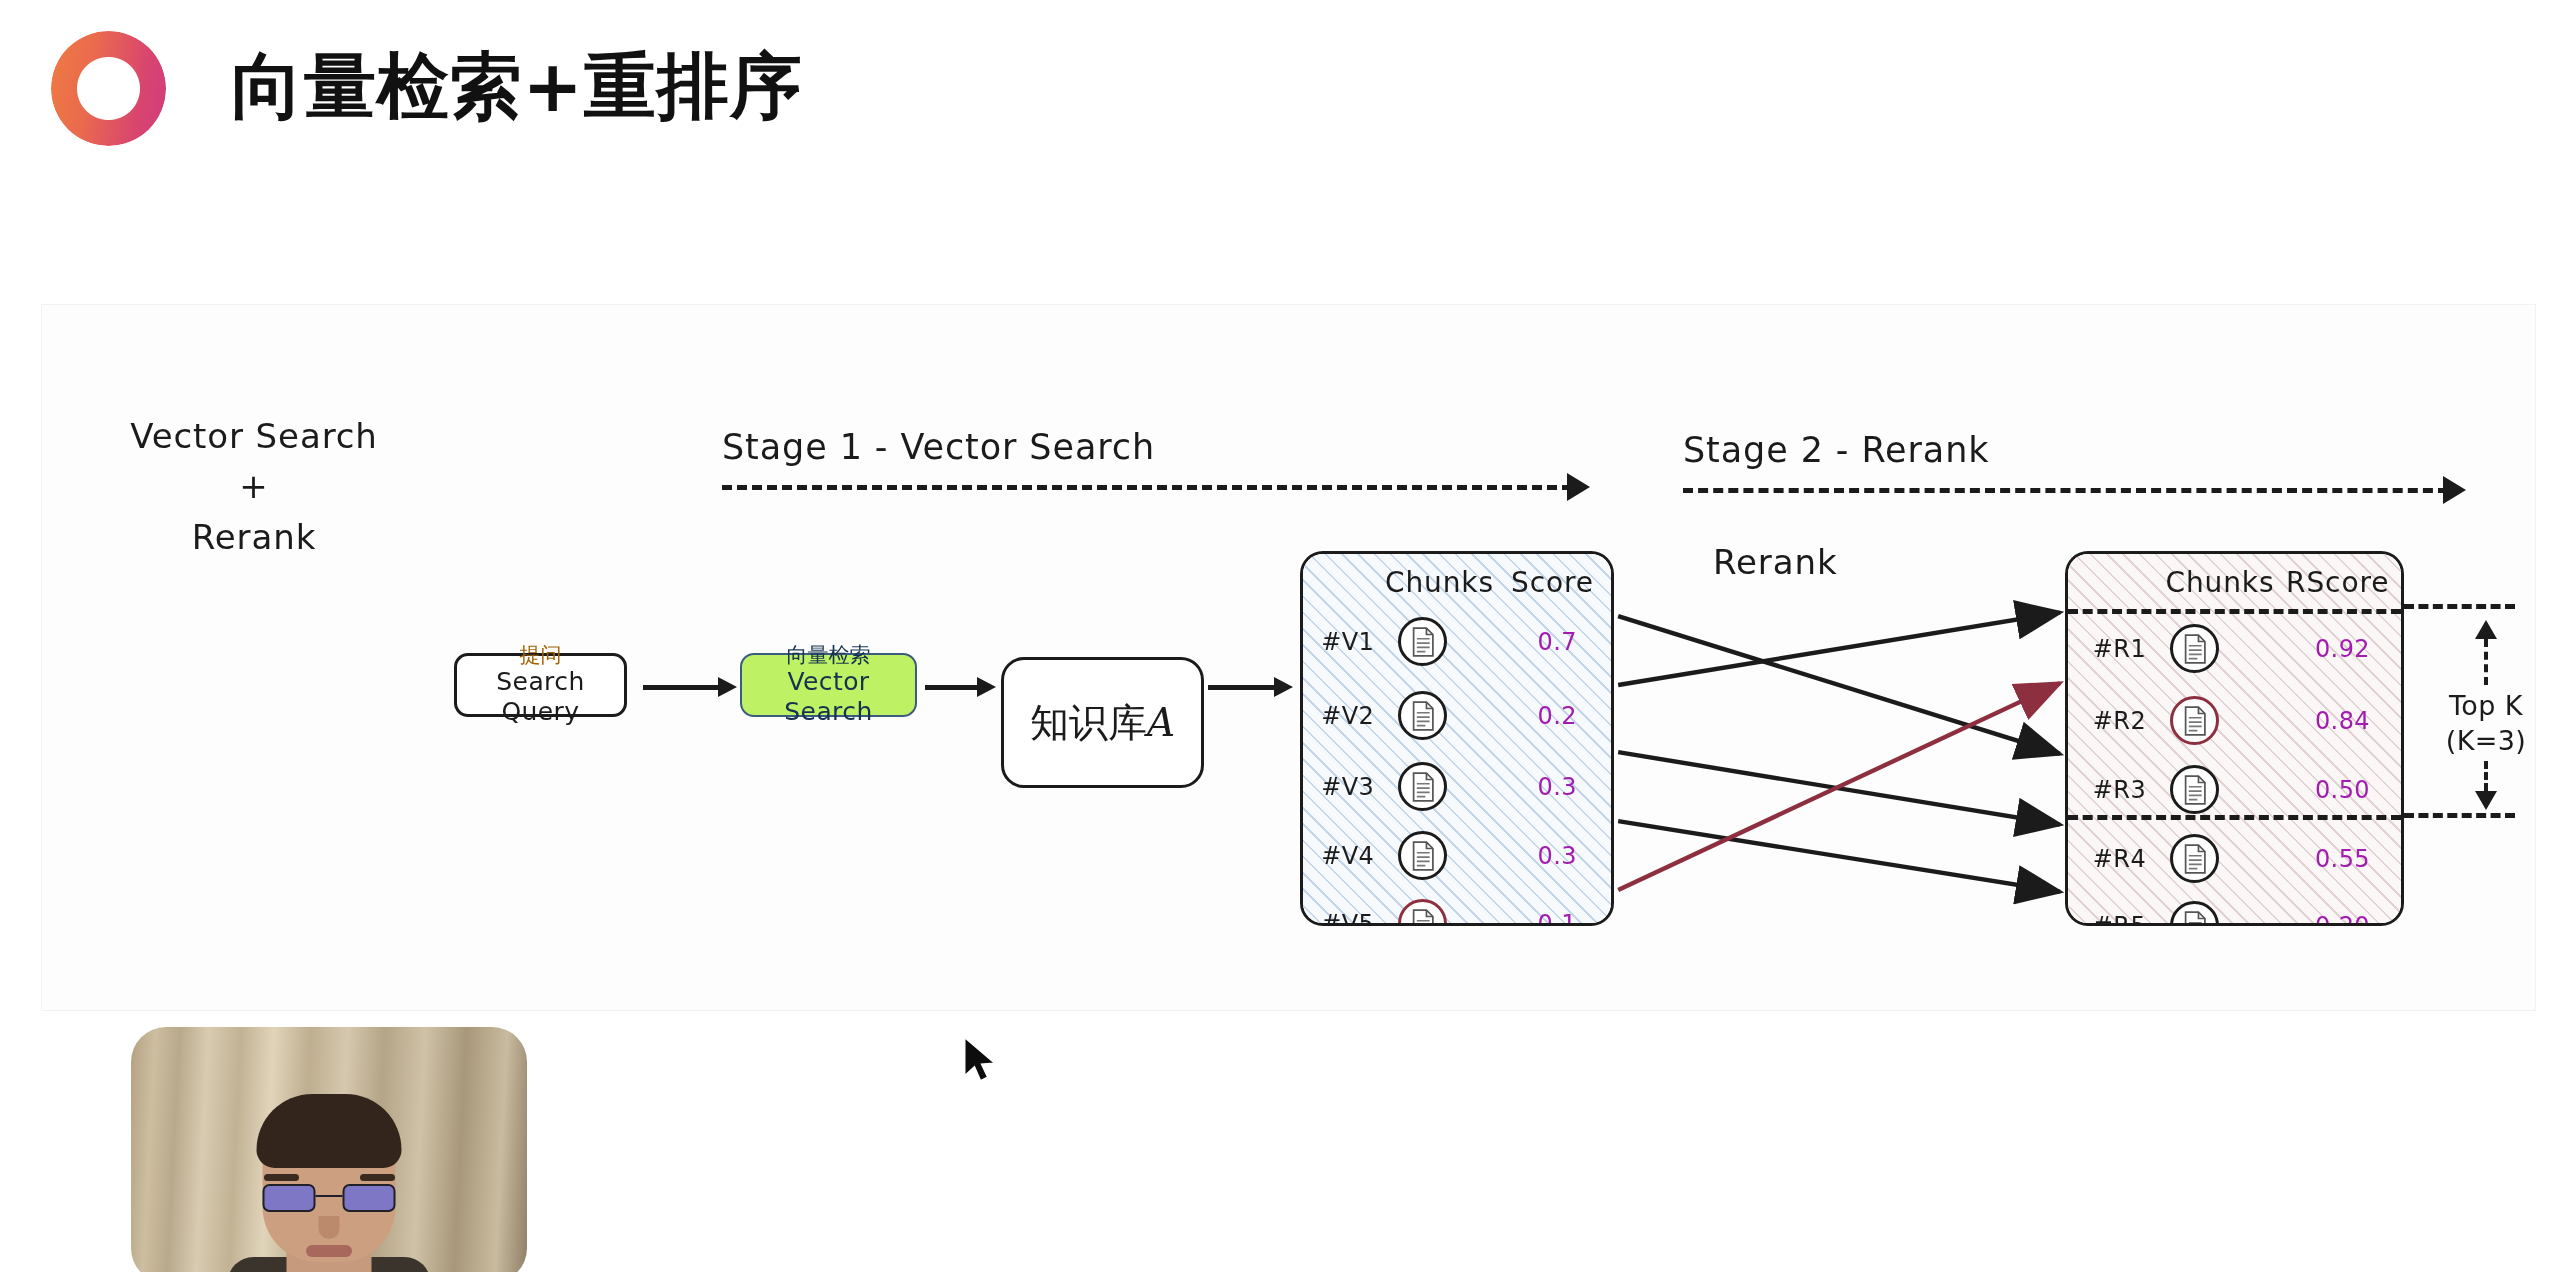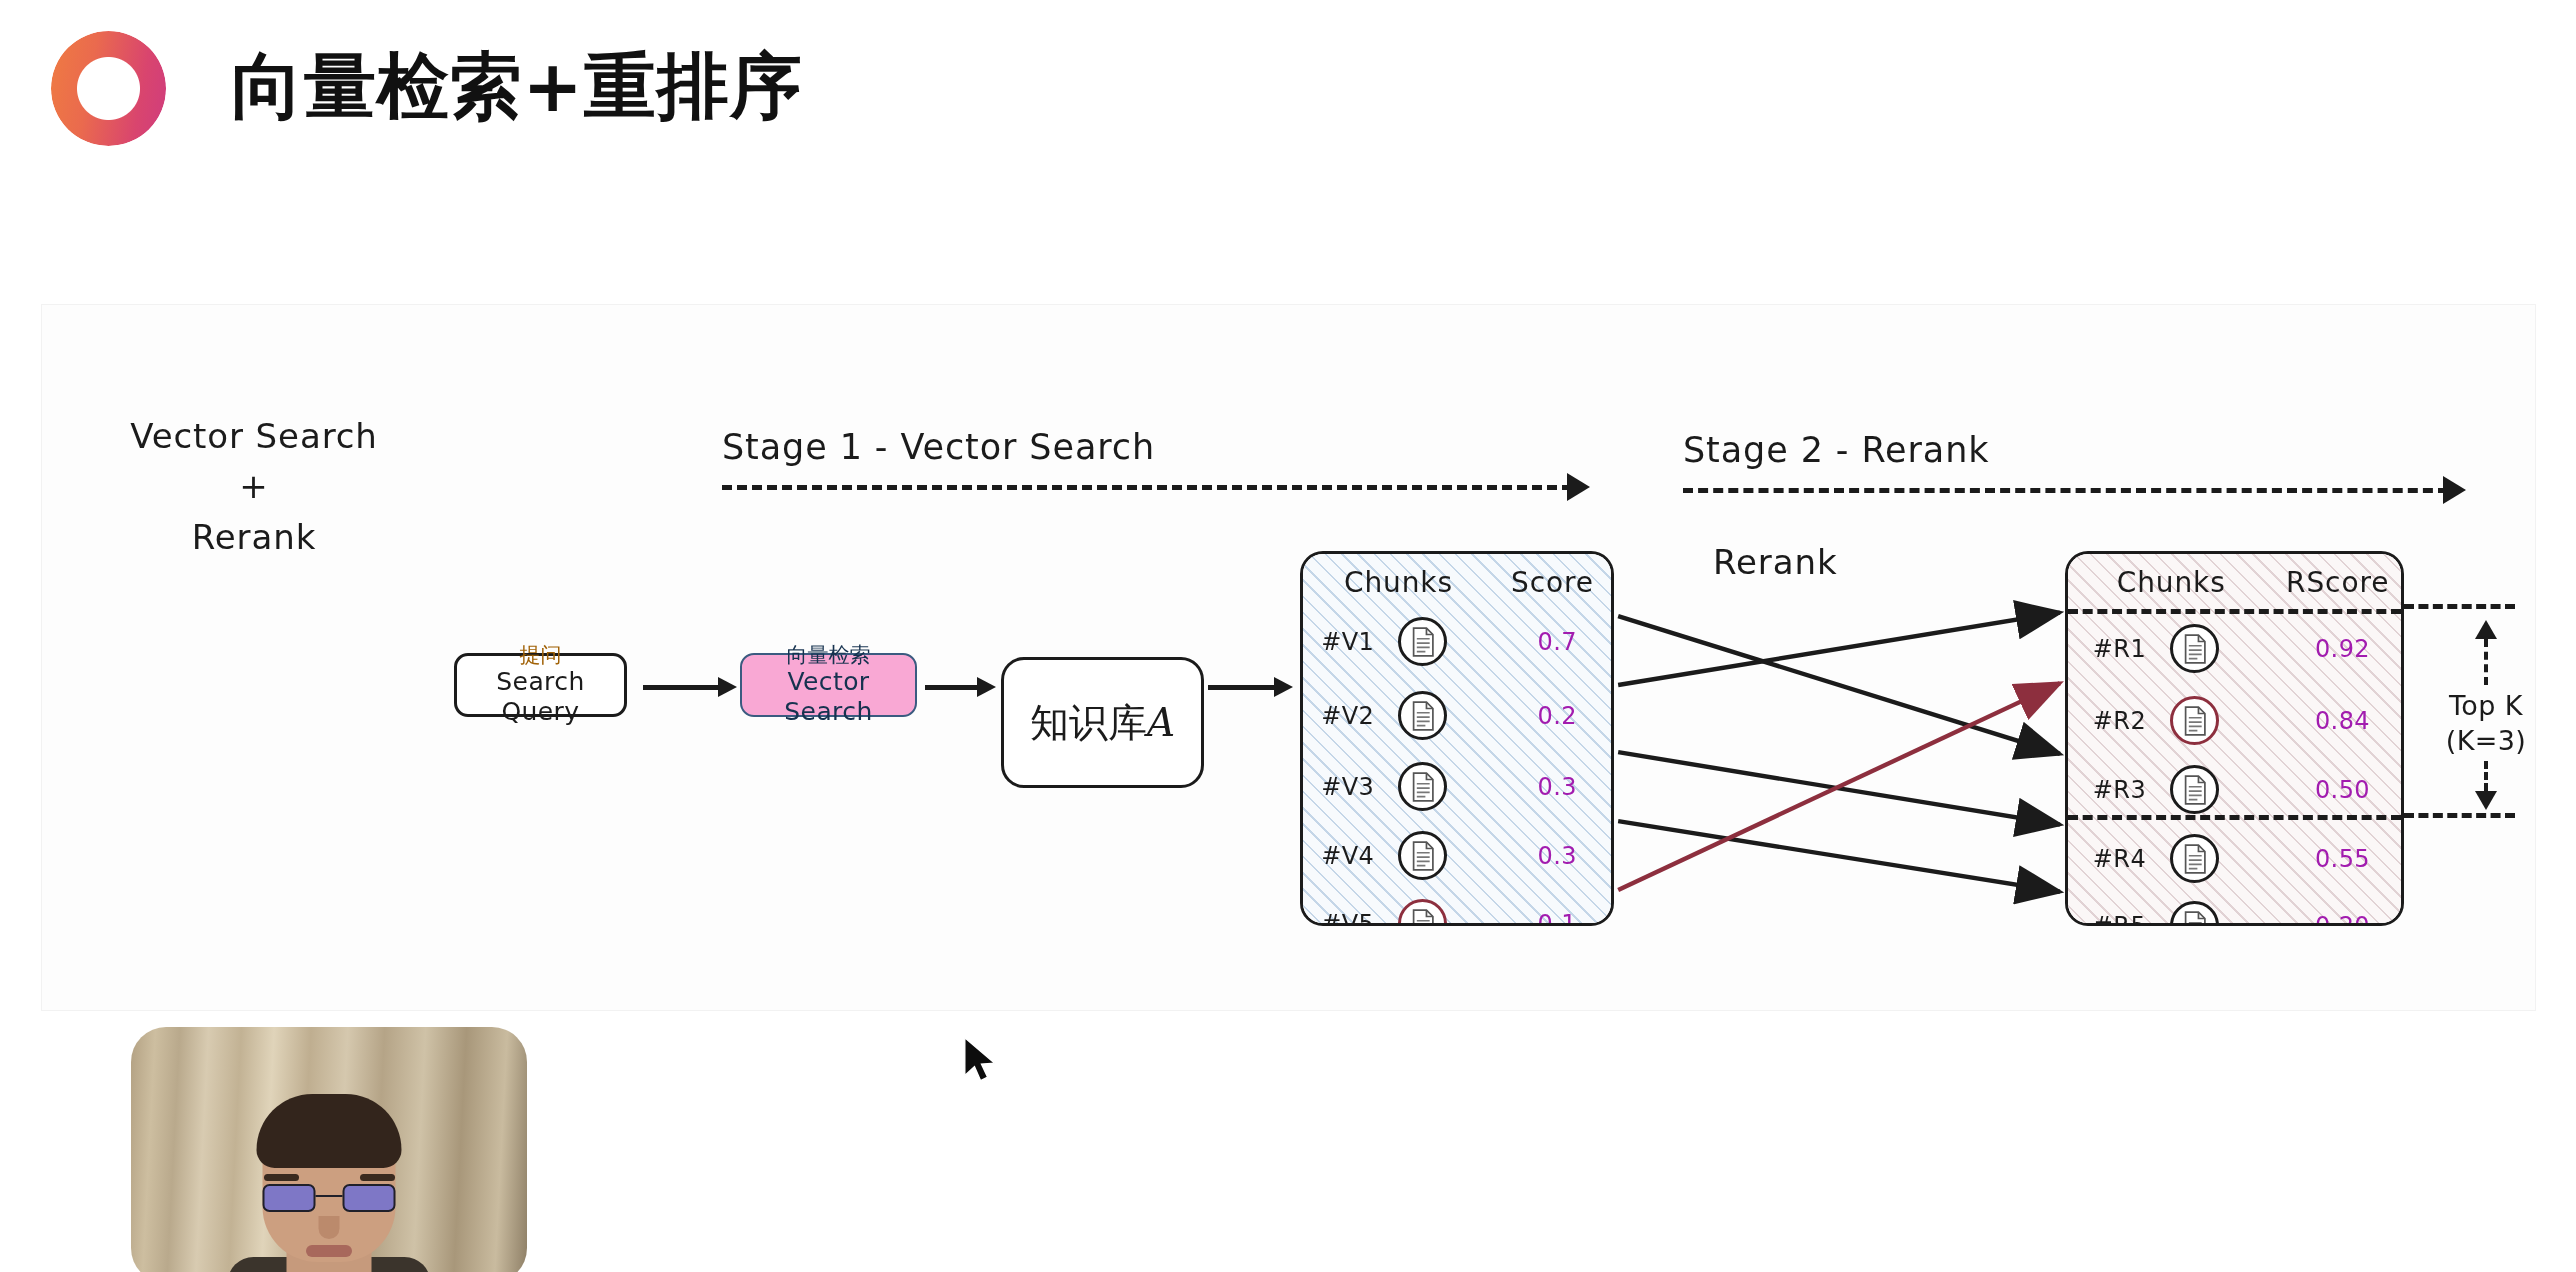--- a/index.html
+++ b/index.html
@@ -63,21 +63,21 @@
   .fbox {
     position: absolute; border: 3.5px solid #1b1b1b; border-radius: 14px;
     background: #ffffff; display: flex; flex-direction: column;
     align-items: center; justify-content: center; text-align: center;
   }
   .fbox .cn { font-size: 21px; color: #a16207; line-height: 1.15; }
   .fbox .en { font-size: 25px; color: #1b1b1b; line-height: 1.2; letter-spacing: 0.4px; }
   #box-query { left: 451px; top: 652px; width: 173px; height: 64px; }
   #box-vsearch {
     left: 739px; top: 652px; width: 177px; height: 64px;
-    background: #f9a8d4; border-color: #3b5b80; border-width: 2.7px;
+    background: #bef264; border-color: #3b5b80; border-width: 2.7px;
   }
   #box-vsearch .cn, #box-vsearch .en { color: #16324f; }
   #box-kb {
     left: 996px; top: 618px; width: 203px; height: 131px; border-radius: 23px; margin-top: 36px;
   }
   #box-kb .kb-text { font-size: 39px; color: #1b1b1b; }
   #box-kb .kb-text i { font-family: "DejaVu Serif", serif; font-style: italic; }
 
   
   .farrow { position: absolute; height: 16px; }
@@ -102,21 +102,21 @@
   }
   #panel-right .hatch {
     background:
       repeating-linear-gradient(45deg, rgba(190,160,165,.42) 0 1.8px, rgba(255,255,255,0) 1.8px 11.5px),
       #fbf7f7;
   }
   .panel .phead {
     position: absolute; left: 0; top: 12.4px; width: 100%;
     display: flex; font-size: 28px; letter-spacing: 0.9px; color: #1b1b1b;
   }
-  .panel .phead .c-chunks { width: 62%; text-align: center; }
+  .panel .phead .c-chunks { width: 62%; text-align: right; }
   .panel .phead .c-score  { width: 38%; text-align: center; }
   .prow { position: absolute; left: 0; width: 100%; height: 65px; display: flex; align-items: center; gap: 12px; }
   .prow .tag { width: 28%; text-align: right; padding-right: 8.8px; font-size: 24px; color: #1b1b1b; letter-spacing: 0.4px; }
   .prow .docwrap { width: 34%; display: flex; justify-content: flex-start; padding-left: 3.5px; }
   .prow .val { width: 38%; text-align: center; font-size: 24px; color: #a21caf; letter-spacing: 0.4px; }
   .doc-circle {
     width: 49px; height: 49px; border-radius: 50%;
     border: 3.5px solid #1b1b1b; background: #ffffff;
     display: flex; align-items: center; justify-content: center;
   }

